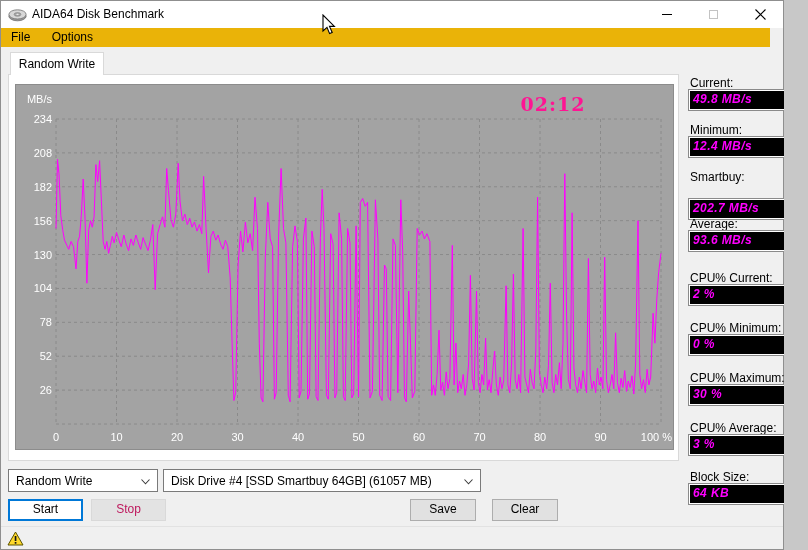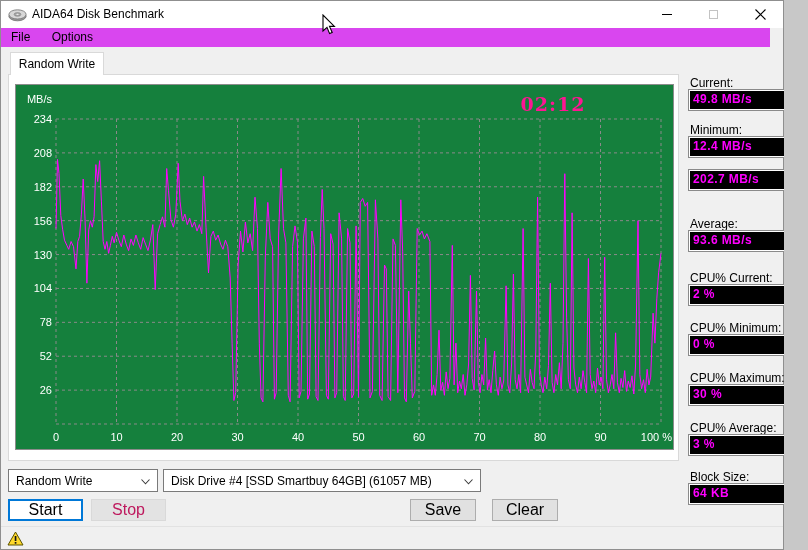--- a/index.html
+++ b/index.html
@@ -11,44 +11,44 @@
   }
   
   .titlebar { position:absolute; left:1px; top:1px; right:1px; height:27px; background:#fff; }
   .app-icon { position:absolute; left:7px; top:7px; width:19px; height:14px; }
   .title-text { position:absolute; left:31px; top:6px; font-size:12px; }
   .win-btn { position:absolute; top:0; width:46px; height:27px; display:flex; align-items:center; justify-content:center; }
   .win-btn.min { right:93px; } .win-btn.max { right:47px; } .win-btn.close { right:0; }
   .glyph-min { width:10px; height:0; border-top:1px solid #000; display:block; }
   .glyph-max { width:9px; height:9px; border:1px solid #c3c3c3; display:block; }
   
-  .menubar { position:absolute; left:1px; top:28px; right:14px; height:19px; background:#d946ef; }
+  .menubar { position:absolute; left:1px; top:28px; right:14px; height:19px; background:#eab308; }
   .menu-item { display:inline-block; padding:2px 9px 0 9px; height:19px; }
   .menu-item:first-child { margin-left:1px; }
   
   .tab { position:absolute; left:10px; top:52px; width:94px; height:23px; background:#fff;
          border:1px solid #d9d9d9; border-bottom:none; z-index:3; text-align:center; line-height:22px; }
   .tab-panel { position:absolute; left:8px; top:74px; width:671px; height:387px; background:#fff;
                border:1px solid #d9d9d9; z-index:2; }
-  .chart-box { position:absolute; left:6px; top:9px; width:659px; height:366px; background:#15803d;
+  .chart-box { position:absolute; left:6px; top:9px; width:659px; height:366px; background:#a3a3a3;
                border:1px solid #8c8c8c; }
   .chart-box svg { position:absolute; left:0; top:0; }
   
   .stat-label { position:absolute; left:690px; font-size:12px; white-space:nowrap; }
   .stat-box { position:absolute; left:688px; width:109px; height:22px; background:#fff;
-              border:1px solid #8a8a8a; padding:1px; }
+              border:1px solid #8a8a8a; padding:1px;font-style:italic; }
   .stat-box-inner { width:100%; height:100%; background:#000; color:#ff00ff; font-weight:bold;
                     font-size:12px; line-height:17px; padding-left:3px; letter-spacing:0.4px; }
   
   .combo { position:absolute; height:23px; background:#fff; border:1px solid #7a7a7a;
            padding:4px 20px 0 7px; white-space:nowrap; overflow:hidden; }
   .combo .chev { position:absolute; right:7px; top:9px; width:9px; height:6px; }
   
   .btn { position:absolute; height:22px; background:#e1e1e1; border:1px solid #adadad;
-         text-align:center; line-height:19px; font-size:16px; }
+         text-align:center; line-height:19px; font-size:12px; }
   .btn-start { background:#ffffff; border:2px solid #0078d7; line-height:17px; }
   .btn-disabled { background:#e3e3e3; border-color:#d9d9d9; color:#be185d; }
   
   .statusbar { position:absolute; left:1px; right:1px; bottom:1px; height:23px; background:#f0f0f0;
                border-top:1px solid #e2e2e2; display:flex; align-items:center; }
   .statusbar .warn { margin-left:6px; width:17px; height:15px; flex:0 0 auto; }
   .statusbar .msg { margin-left:5px; font-weight:bold; font-size:12.5px; }
   
   .cursor { position:absolute; left:322px; top:14px; z-index:9; }
 </style>
@@ -141,21 +141,21 @@
   <div id="sidebar">
       <div class="stat-label" style="top: 76px;">Current:</div>
       <div class="stat-box" style="top: 89px;">
         <div class="stat-box-inner">49.8 MB/s</div>
       </div>
       <div class="stat-label" style="top: 123px;">Minimum:</div>
       <div class="stat-box" style="top: 136px;">
         <div class="stat-box-inner">12.4 MB/s</div>
       </div>
       <div class="stat-label" style="top: 170px;">Smartbuy:</div>
-      <div class="stat-box" style="top: 169px;">
+      <div class="stat-box" style="top: 198px;">
         <div class="stat-box-inner">202.7 MB/s</div>
       </div>
       <div class="stat-label" style="top: 217px;">Average:</div>
       <div class="stat-box" style="top: 230px;">
         <div class="stat-box-inner">93.6 MB/s</div>
       </div>
       <div class="stat-label" style="top: 271px;">CPU% Current:</div>
       <div class="stat-box" style="top: 284px;">
         <div class="stat-box-inner">2 %</div>
       </div>

